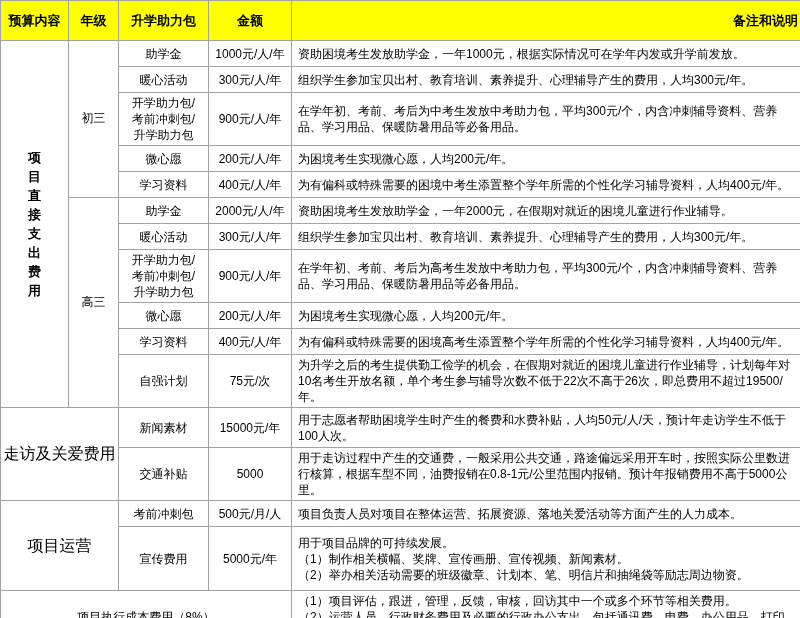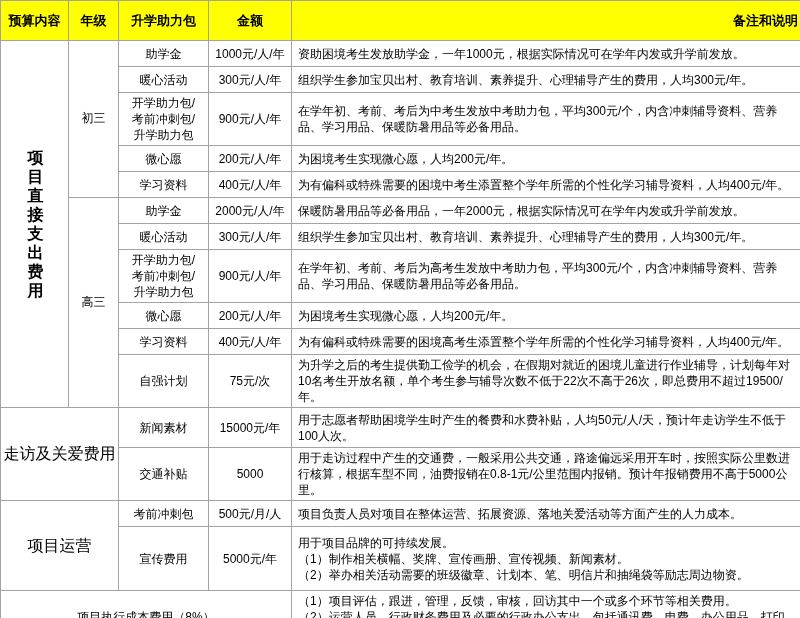--- a/index.html
+++ b/index.html
@@ -29,21 +29,21 @@
   td { font-size: 12px; line-height: 16px; }
   td.grade { text-align: center; font-family: Liberation Mono, monospace; }
   td.detail { text-align: center; white-space: pre-line; padding: 2px 3px; }
   td.amount { text-align: center; padding: 2px 2px; }
   td.note { text-align: left; white-space: pre-line; padding: 2px 5px 2px 6px; }
   td.cat { text-align: center; }
   .vtext {
     width: 14px;
     margin: 0 auto;
     font-weight: bold;
-    font-size: 16px;
+    font-size: 13px;
     line-height: 19px;
     word-break: break-all;
     text-align: center;
   }
   td.cat2 { text-align: center; font-size: 16px; }
   td.exec-label { text-align: center; font-size: 12px; }
   tr.h40 { height: 40px; }
   tr.h26 { height: 26px; }
   tr.h52 { height: 52px; }
   tr.h49 { height: 49px; }
@@ -100,21 +100,21 @@
     </tr>
     <tr class="h26">
       <td class="detail">学习资料</td>
       <td class="amount">400元/人/年</td>
       <td class="note">为有偏科或特殊需要的困境中考生添置整个学年所需的个性化学习辅导资料，人均400元/年。</td>
     </tr>
     <tr class="h26">
       <td class="grade" rowspan="6">高三</td>
       <td class="detail">助学金</td>
       <td class="amount">2000元/人/年</td>
-      <td class="note">保暖防暑用品等必备用品，一年2000元，根据实际情况可在学年内发或升学前发放。</td>
+      <td class="note">资助困境考生发放助学金，一年2000元，在假期对就近的困境儿童进行作业辅导。</td>
     </tr>
     <tr class="h26">
       <td class="detail">暖心活动</td>
       <td class="amount">300元/人/年</td>
       <td class="note">组织学生参加宝贝出村、教育培训、素养提升、心理辅导产生的费用，人均300元/年。</td>
     </tr>
     <tr class="h52">
       <td class="detail">开学助力包/
 考前冲刺包/
 升学助力包</td>

